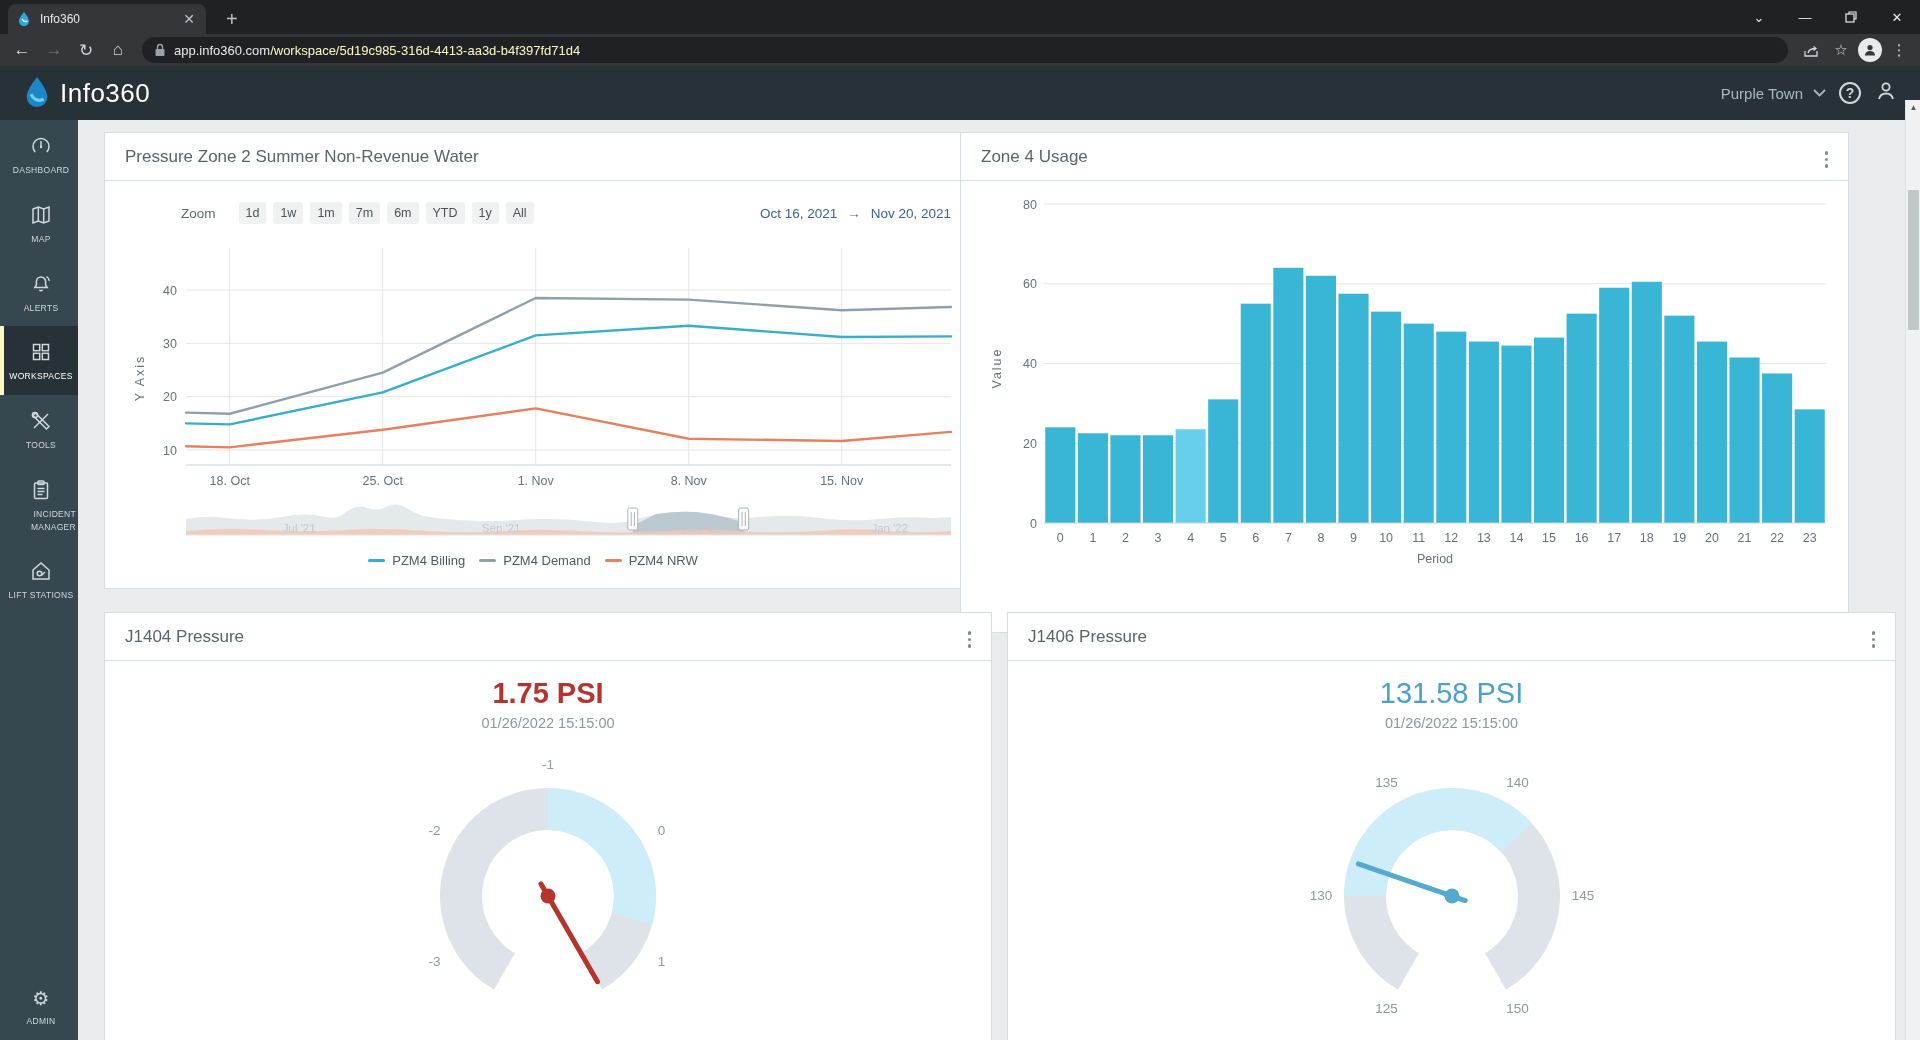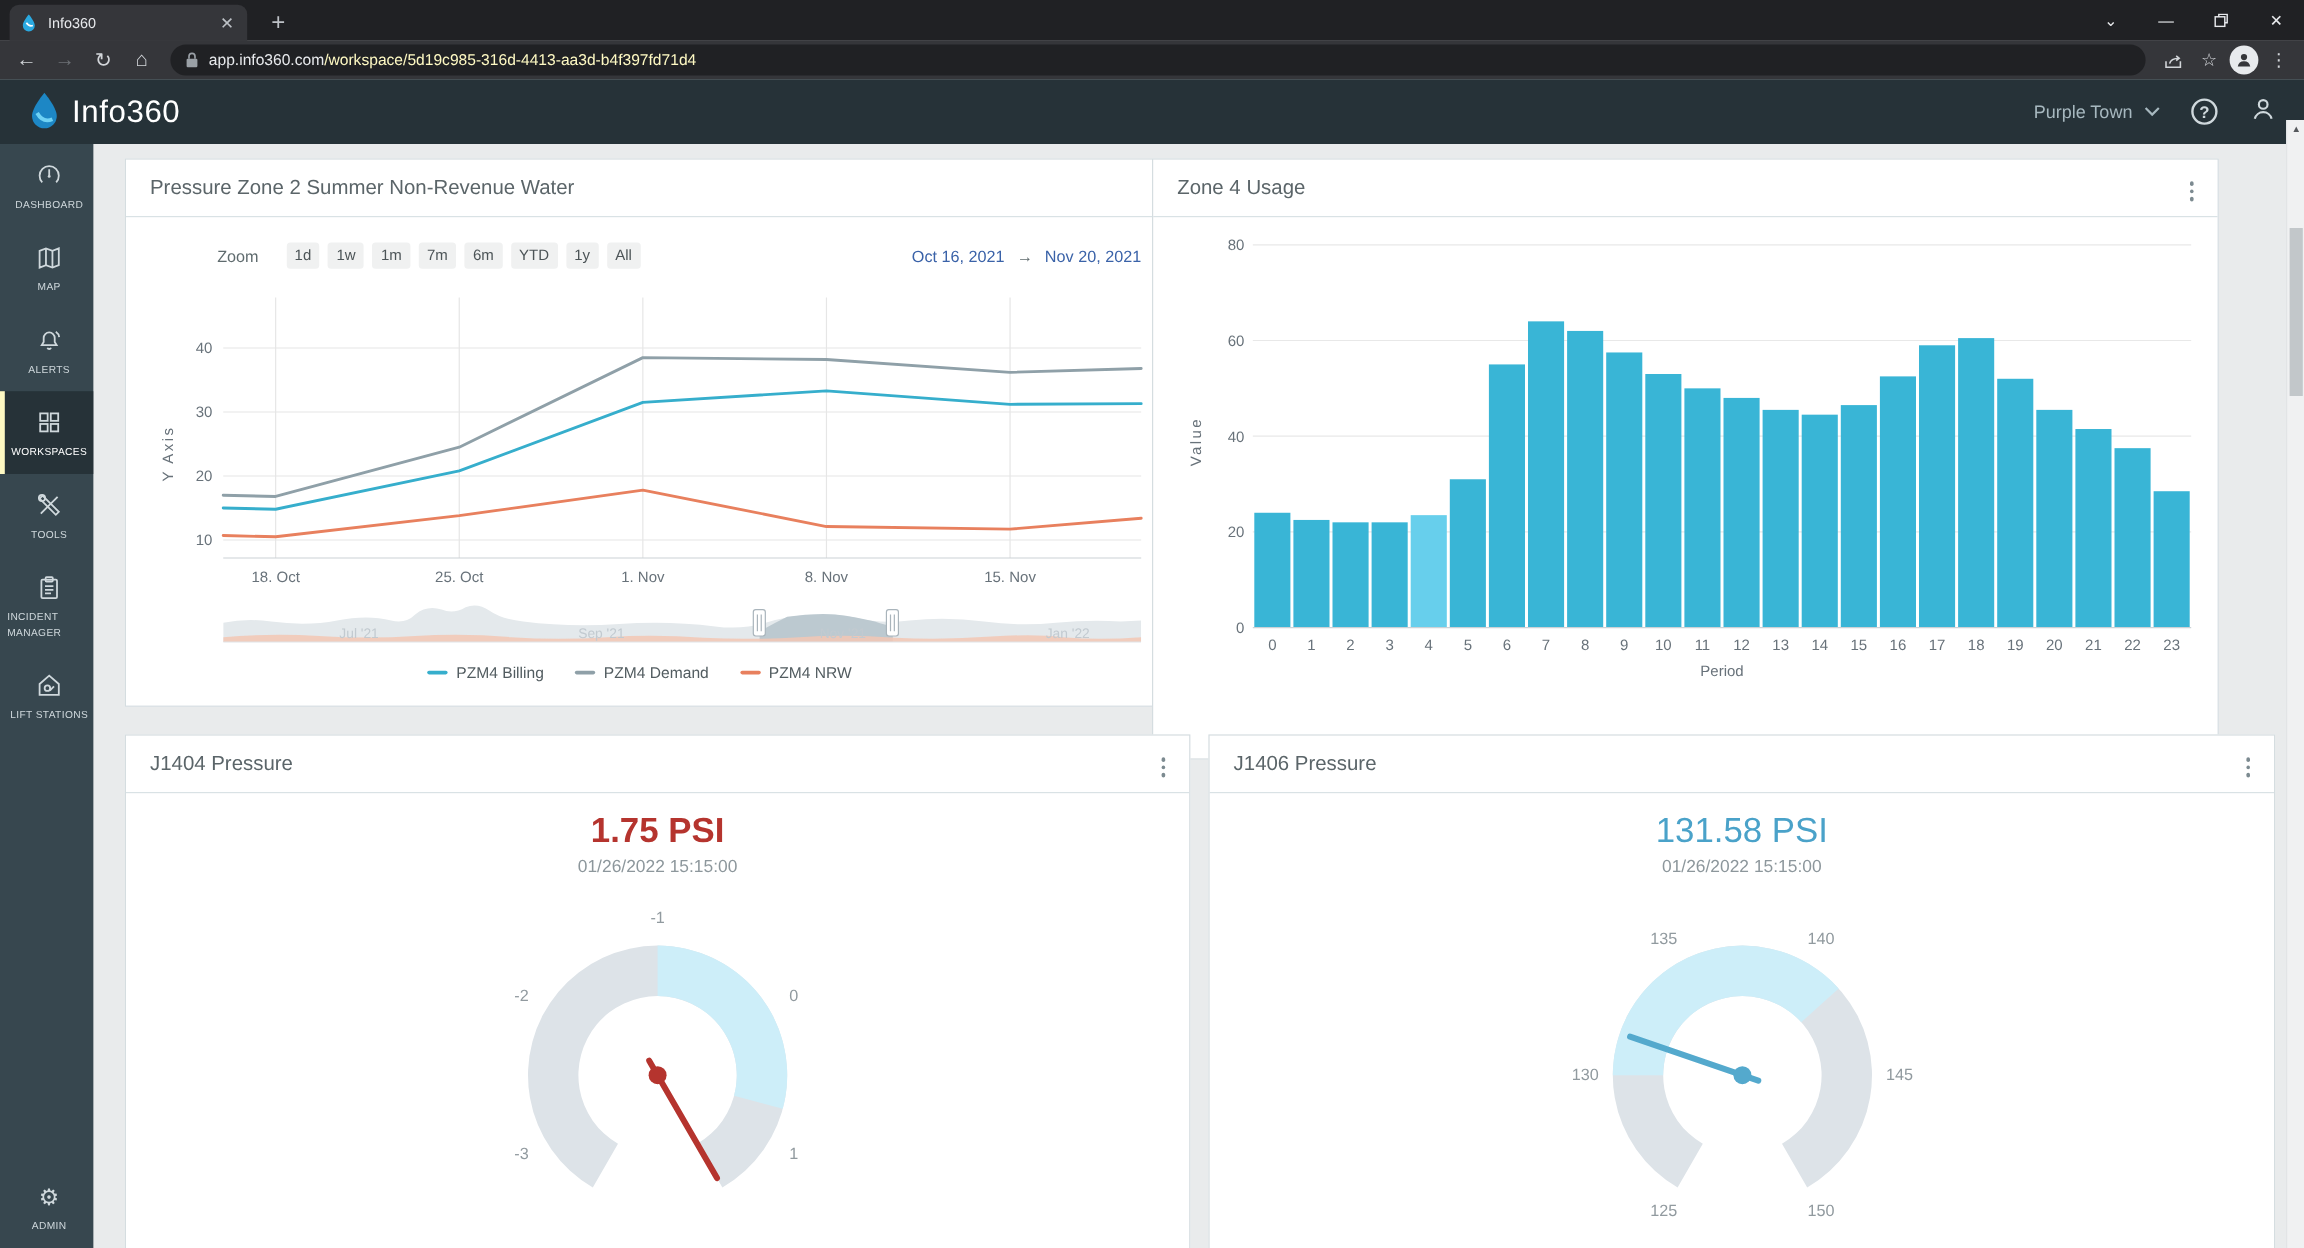--- a/index.html
+++ b/index.html
@@ -22,30 +22,30 @@
   .url-host { color:#e8eaed; font-size:13px; }
   .url-path { color:#fef9c3; font-size:13px; }
   .tool-ic { width:26px; height:26px; display:flex; align-items:center; justify-content:center; color:#d2d5d9; font-size:15px; }
   .avatar-btn { width:24px; height:24px; border-radius:50%; background:#e8eaed; display:flex; align-items:center; justify-content:center; }
 
   
   .appheader { position:absolute; left:0; top:66px; width:1920px; height:54px; background:#263238;
                display:flex; align-items:center; padding:0 22px; }
   .brand { display:flex; align-items:center; gap:8px; }
   .brand-name { color:#fff; font-size:26px; letter-spacing:.5px; }
-  .hdr-right { margin-left:auto; display:flex; align-items:center; gap:26px; }
+  .hdr-right { margin-left:auto; display:flex; align-items:center; gap:13px; }
   .tenant { color:#a7b8bf; font-size:15px; display:flex; align-items:center; gap:10px; }
   .help-ic { width:22px; height:22px; border:2px solid #cfd8dc; border-radius:50%; color:#cfd8dc;
              font-size:14px; font-weight:bold; display:flex; align-items:center; justify-content:center; }
 
   
   .sidebar { position:absolute; left:0; top:120px; width:78px; height:920px; background:#37474f;
              display:flex; flex-direction:column; }
   .side-item { width:78px; padding:14px 2px 12px; display:flex; flex-direction:column; align-items:center; gap:6px;
-               color:#cfd8dc; font-size:8.5px; letter-spacing:.3px; text-align:left; cursor:pointer;
+               color:#cfd8dc; font-size:8.5px; letter-spacing:.3px; text-align:right; cursor:pointer;
                border-left:4px solid transparent; }
   .side-item.active { background:#263238; border-left:4px solid #fef9c3; color:#ffffff; }
   .side-item .lbl { line-height:1.5; }
   .side-spacer { flex:1; }
   .gear-glyph { font-size:19px; line-height:20px; }
 
   
   .main { position:absolute; left:78px; top:120px; width:1842px; height:920px; background:#e9ebec; overflow:hidden; }
   .panel { position:absolute; background:#fff; border:1px solid #d5dde0; }
   .panel-h { height:48px; border-bottom:1px solid #d9e2e5; display:flex; align-items:center; padding:0 20px; position:relative; }
@@ -54,21 +54,21 @@
   .kebab i { width:3.5px; height:3.5px; border-radius:50%; background:#7c8a90; }
   .panel-b { position:relative; }
 
   
   .zoom-row { position:absolute; left:76px; right:40px; top:20px; height:24px; display:flex; align-items:center; gap:21px; }
   .zoom-lbl { color:#5f6b6e; font-size:13.5px; margin-right:2px; }
   .zbtn { background:#f0f1f1; color:#4c5457; font-size:12.5px; padding:4px 7px; border-radius:3px; border:none; cursor:pointer; }
   .dates { margin-left:auto; display:flex; align-items:center; gap:10px; font-size:13.5px; }
   .dates .d { color:#3a62a8; cursor:pointer; }
   .dates .arr { color:#5f6b6e; }
-  .legend { position:absolute; left:0; right:30px; top:372px; display:flex; justify-content:center; gap:26px; }
+  .legend { position:absolute; left:0; right:30px; top:372px; display:flex; justify-content:center; gap:14px; }
   .leg-item { display:flex; align-items:center; gap:7px; cursor:pointer; }
   .leg-dash { width:17px; height:3px; border-radius:2px; }
   .leg-txt { color:#525c60; font-size:13px; }
 
   
   .pscroll { position:absolute; right:16px; top:10px; bottom:10px; width:12px; }
   .pscroll .arr { position:absolute; left:0; width:12px; height:12px; color:#98a3a8; font-size:8px; text-align:center; line-height:12px; }
   .pscroll .track { position:absolute; left:2px; top:14px; bottom:14px; width:8px; background:#f4f6f7; border-radius:4px; }
   .pscroll .thumb { position:absolute; left:2px; top:22px; width:8px; height:84px; background:#ccd4d8; border-radius:4px; }
 

